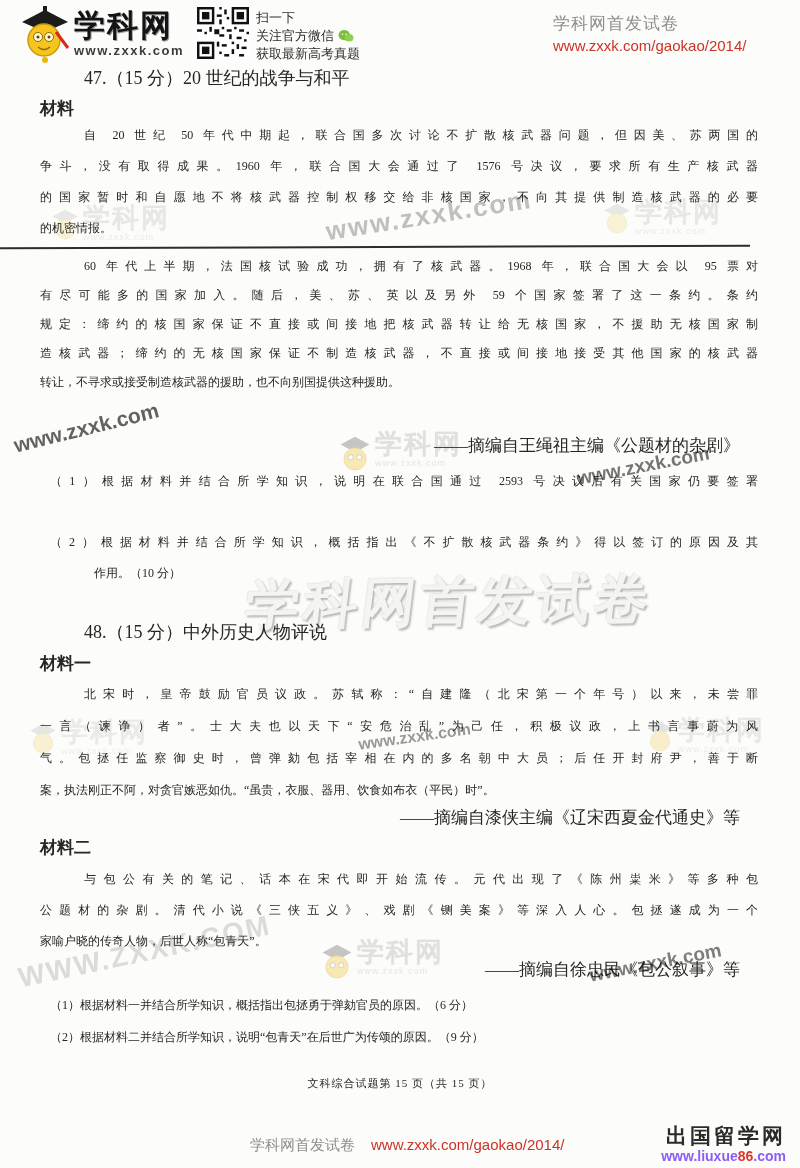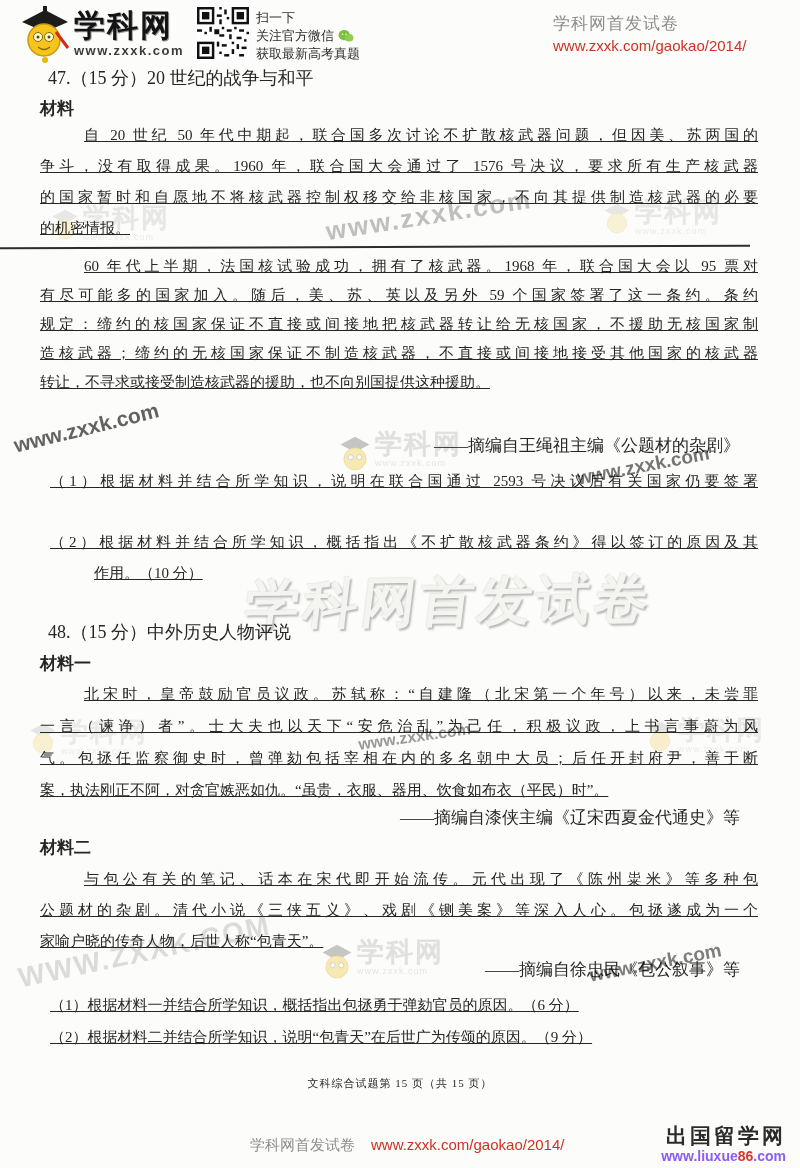--- a/index.html
+++ b/index.html
@@ -19,25 +19,25 @@
   .qr-cap .row{display:flex;align-items:center;gap:4px;white-space:nowrap;}
   .hdr-right{position:absolute;left:553px;top:12px;font-family:"Liberation Sans",sans-serif;}
   .hdr-right .t{font-size:17px;color:#8d8d8d;letter-spacing:1px;}
   .hdr-right .u{font-size:15px;color:#cc3226;margin-top:2px;}
 
   
   .rule{position:absolute;left:0;top:246px;width:750px;height:2px;background:#2d2d2d;
         transform:rotate(-0.2deg);}
 
   
-  .ttl{font-size:18px;white-space:nowrap;}
+  .ttl{font-size:18px;white-space:nowrap;margin-left:36px;}
   .mat{font-family:"Liberation Sans",sans-serif;font-weight:bold;font-size:17px;white-space:nowrap;}
   .para{width:718px;}
-  .ln{font-size:15px;line-height:31px;text-align:justify;text-align-last:justify;
-      text-justify:inter-character;text-decoration:underline;}
+  .ln{font-size:12px;line-height:31px;text-align:justify;text-align-last:justify;
+      text-justify:inter-character;}
   .ln.end{text-align-last:left;}
   .ind{padding-left:44px;}
   .p2 .ln{line-height:29px;}
   .m1 .ln{line-height:32px;}
   .src{position:absolute;right:60px;font-size:17px;white-space:nowrap;}
   .qblk{width:708px;}
   .qblk .ln{line-height:31px;}
   .q2nd{padding-left:44px;}
   .pglabel{position:absolute;left:0;top:1076px;width:100%;text-align:center;
            font-size:11px;letter-spacing:1px;}

